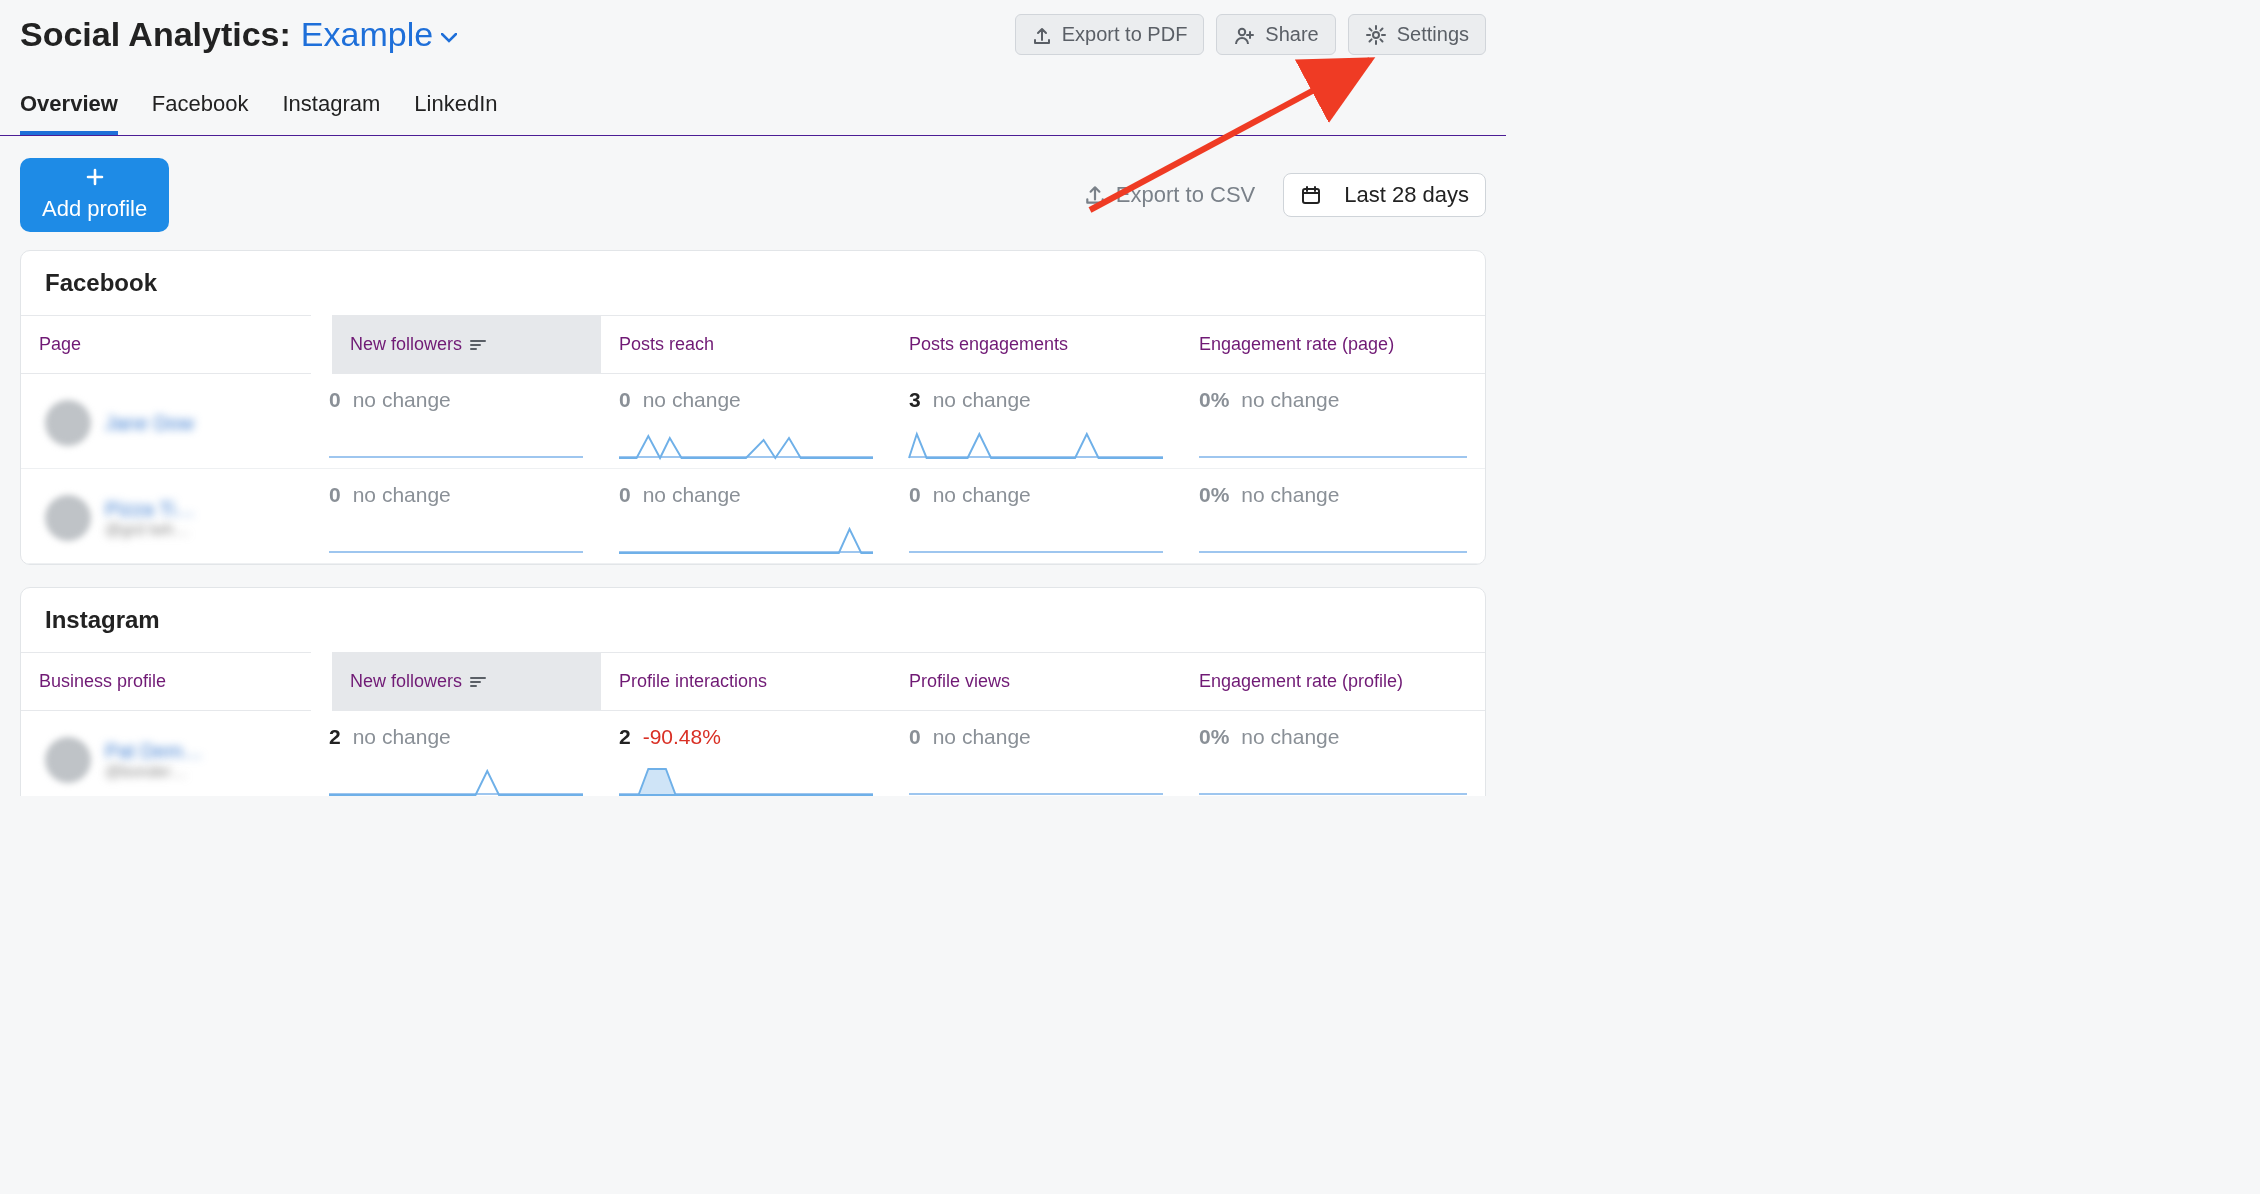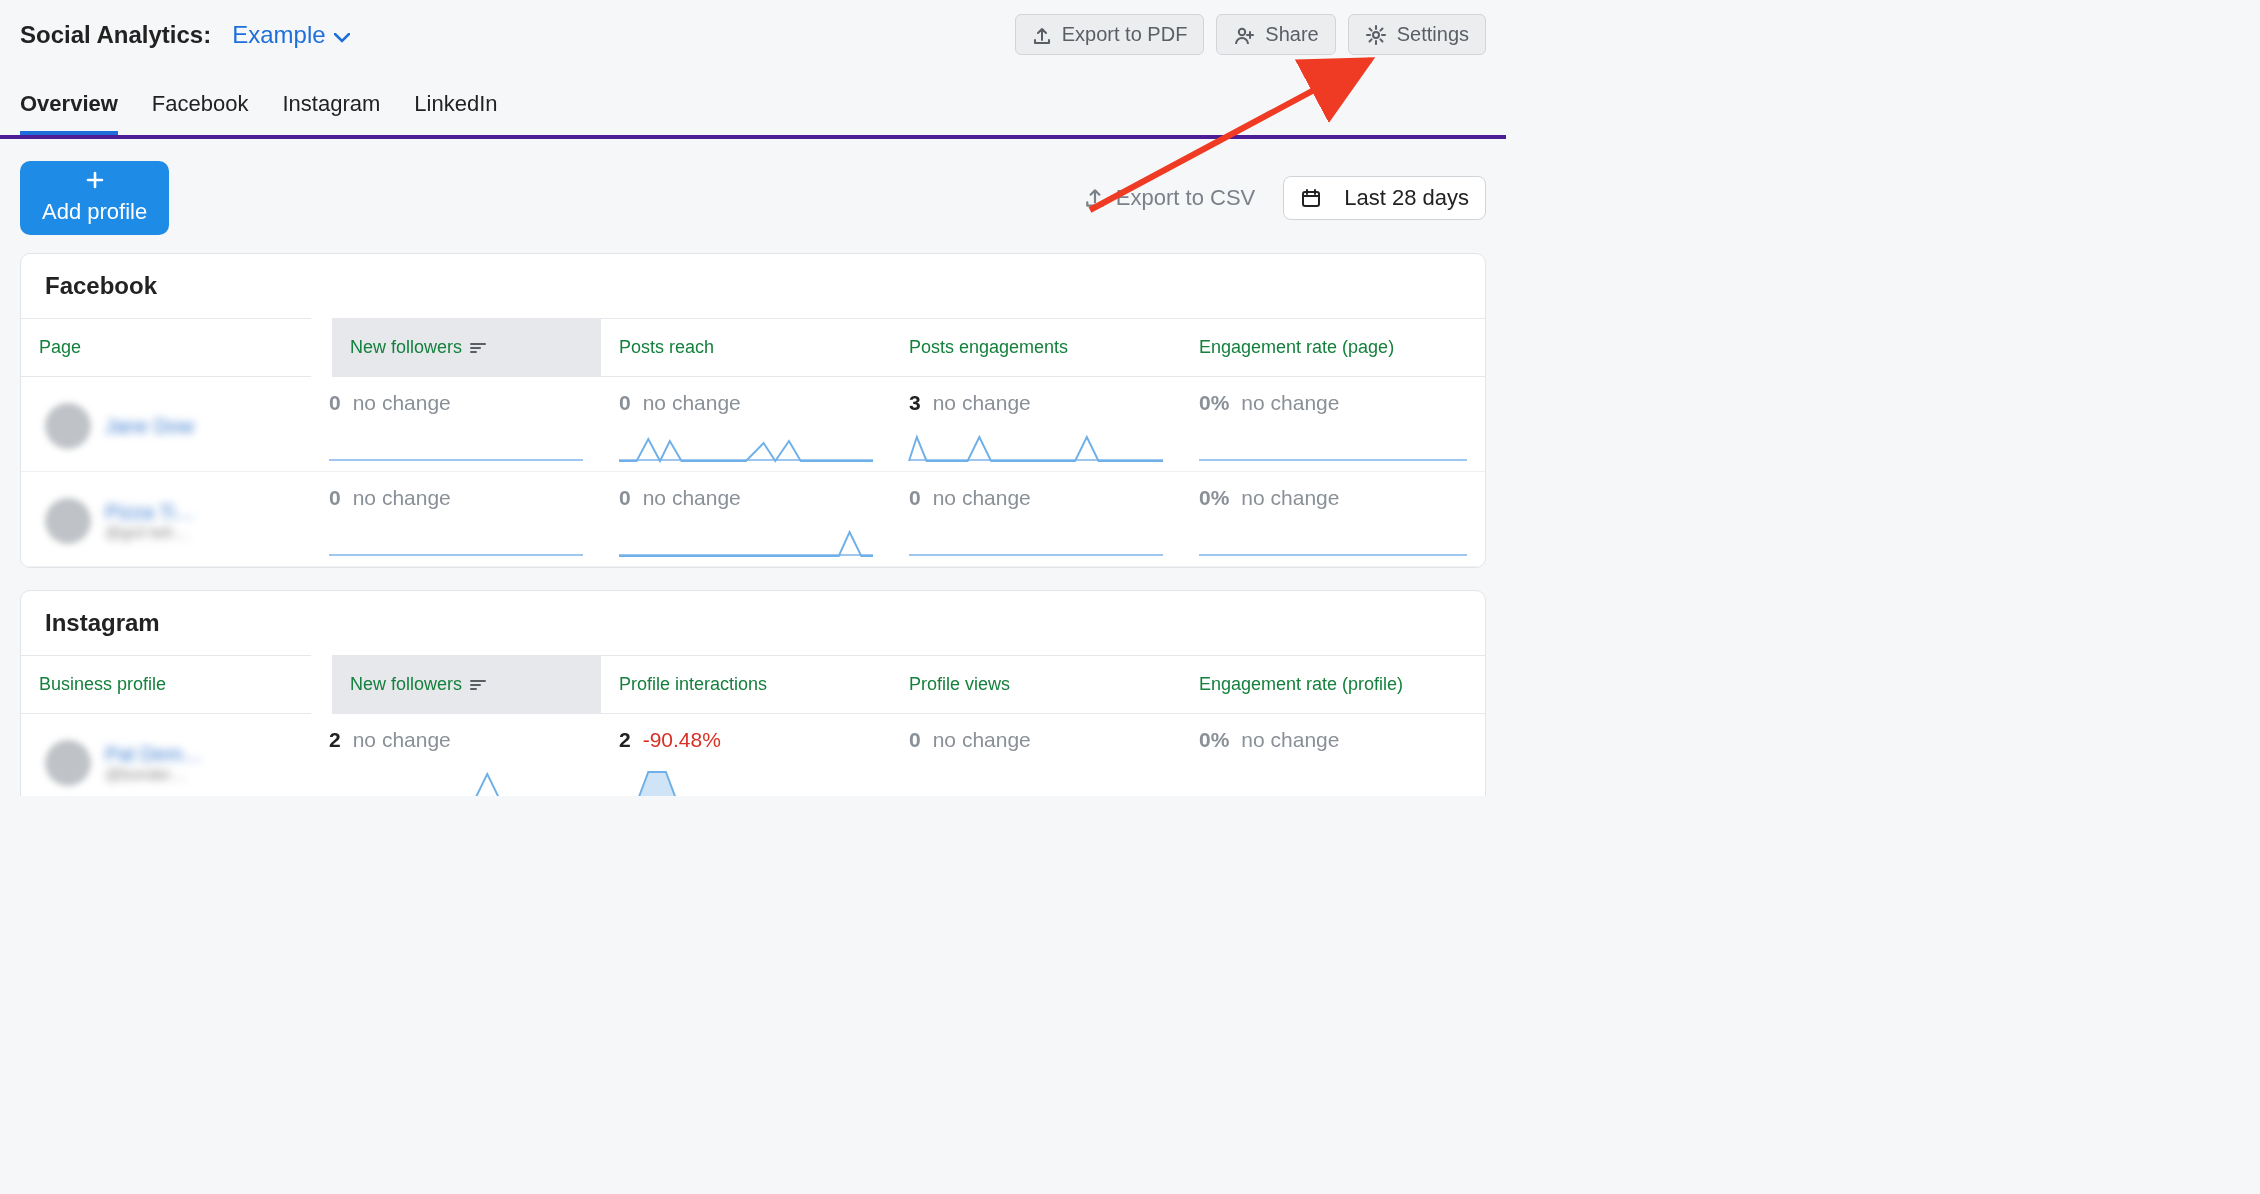--- a/index.html
+++ b/index.html
@@ -16,22 +16,22 @@
   
   .header {
     display: flex;
     align-items: center;
     justify-content: space-between;
     padding: 14px 20px 8px 20px;
   }
   .title-block {
     display: flex;
     align-items: baseline;
-    gap: 21px;
-    font-size: 24px;
+    gap: 10px;
+    font-size: 34px;
     font-weight: 700;
   }
   .title-block .proj {
     color: #1e6fd9;
     font-weight: 500;
     display: inline-flex;
     align-items: center;
     gap: 8px;
     cursor: pointer;
   }
@@ -50,21 +50,21 @@
     cursor: pointer;
     font-weight: 500;
   }
   .btn svg { flex-shrink: 0; }
 
   
   .tabs {
     display: flex;
     gap: 34px;
     padding: 28px 20px 0 20px;
-    border-bottom: 4px solid #4c1d95;
+    border-bottom: 1px solid #4c1d95;
     font-size: 22px;
     font-weight: 500;
     color: #222;
   }
   .tab { padding-bottom: 14px; cursor: pointer; }
   .tab.active { border-bottom: 4px solid #1e6fd9; font-weight: 700; }
 
   
   .toolbar {
     display: flex;
@@ -122,21 +122,21 @@
     font-weight: 700;
     padding: 18px 24px;
   }
   .grid {
     display: grid;
     grid-template-columns: 290px 290px 290px 290px 1fr;
   }
   .col-head {
     padding: 18px 18px;
     font-size: 18px;
-    color: #15803d;
+    color: #701a75;
     border-top: 1px solid #e6e8eb;
     border-bottom: 1px solid #e6e8eb;
     display: flex;
     align-items: center;
     gap: 8px;
   }
   .col-head.sorted { background: #e6e8eb; margin-left: 21px; }
   .cell {
     padding: 14px 18px 10px 18px;
     border-bottom: 1px solid #eef0f2;

